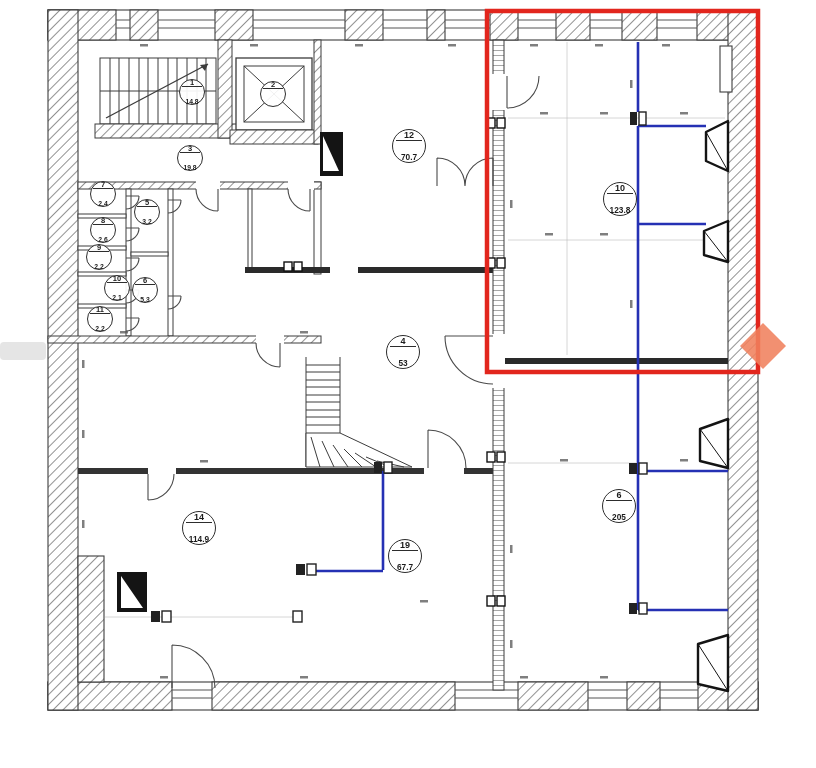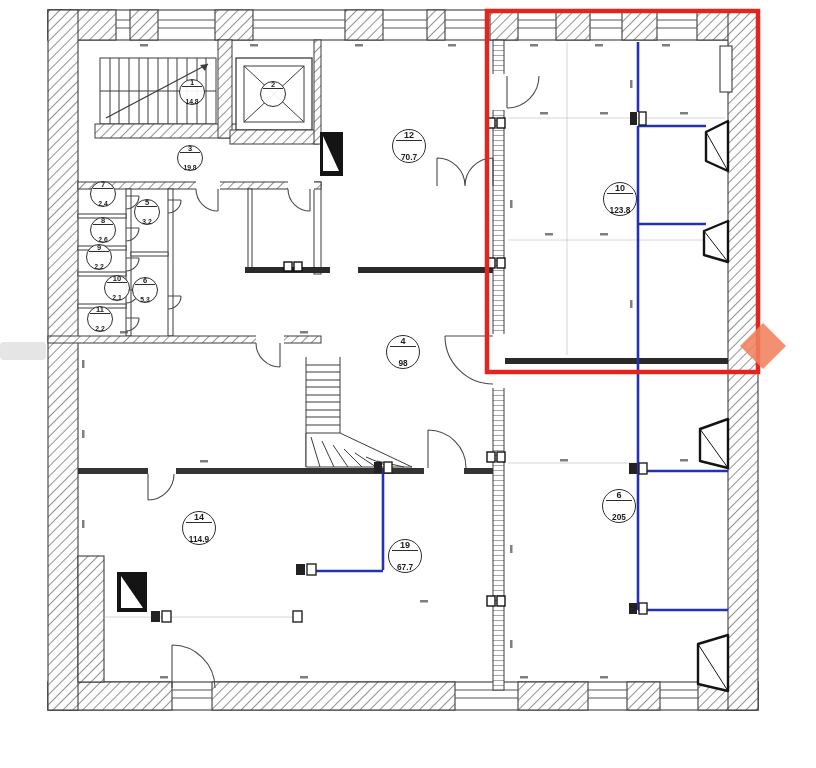--- a/index.html
+++ b/index.html
@@ -234,21 +234,21 @@
 <div class="tag sm" style="left:260px;top:81px">
       <span class="n">2</span>
       <span class="a"></span>
     </div>
 <div class="tag sm" style="left:177px;top:145px">
       <span class="n">3</span>
       <span class="a">19.8</span>
     </div>
 <div class="tag lg" style="left:386px;top:335px">
       <span class="n">4</span>
-      <span class="a">98</span>
+      <span class="a">53</span>
     </div>
 <div class="tag sm" style="left:134px;top:199px">
       <span class="n">5</span>
       <span class="a">3.2</span>
     </div>
 <div class="tag sm" style="left:132px;top:277px">
       <span class="n">6</span>
       <span class="a">5.3</span>
     </div>
 <div class="tag sm" style="left:90px;top:181px">

